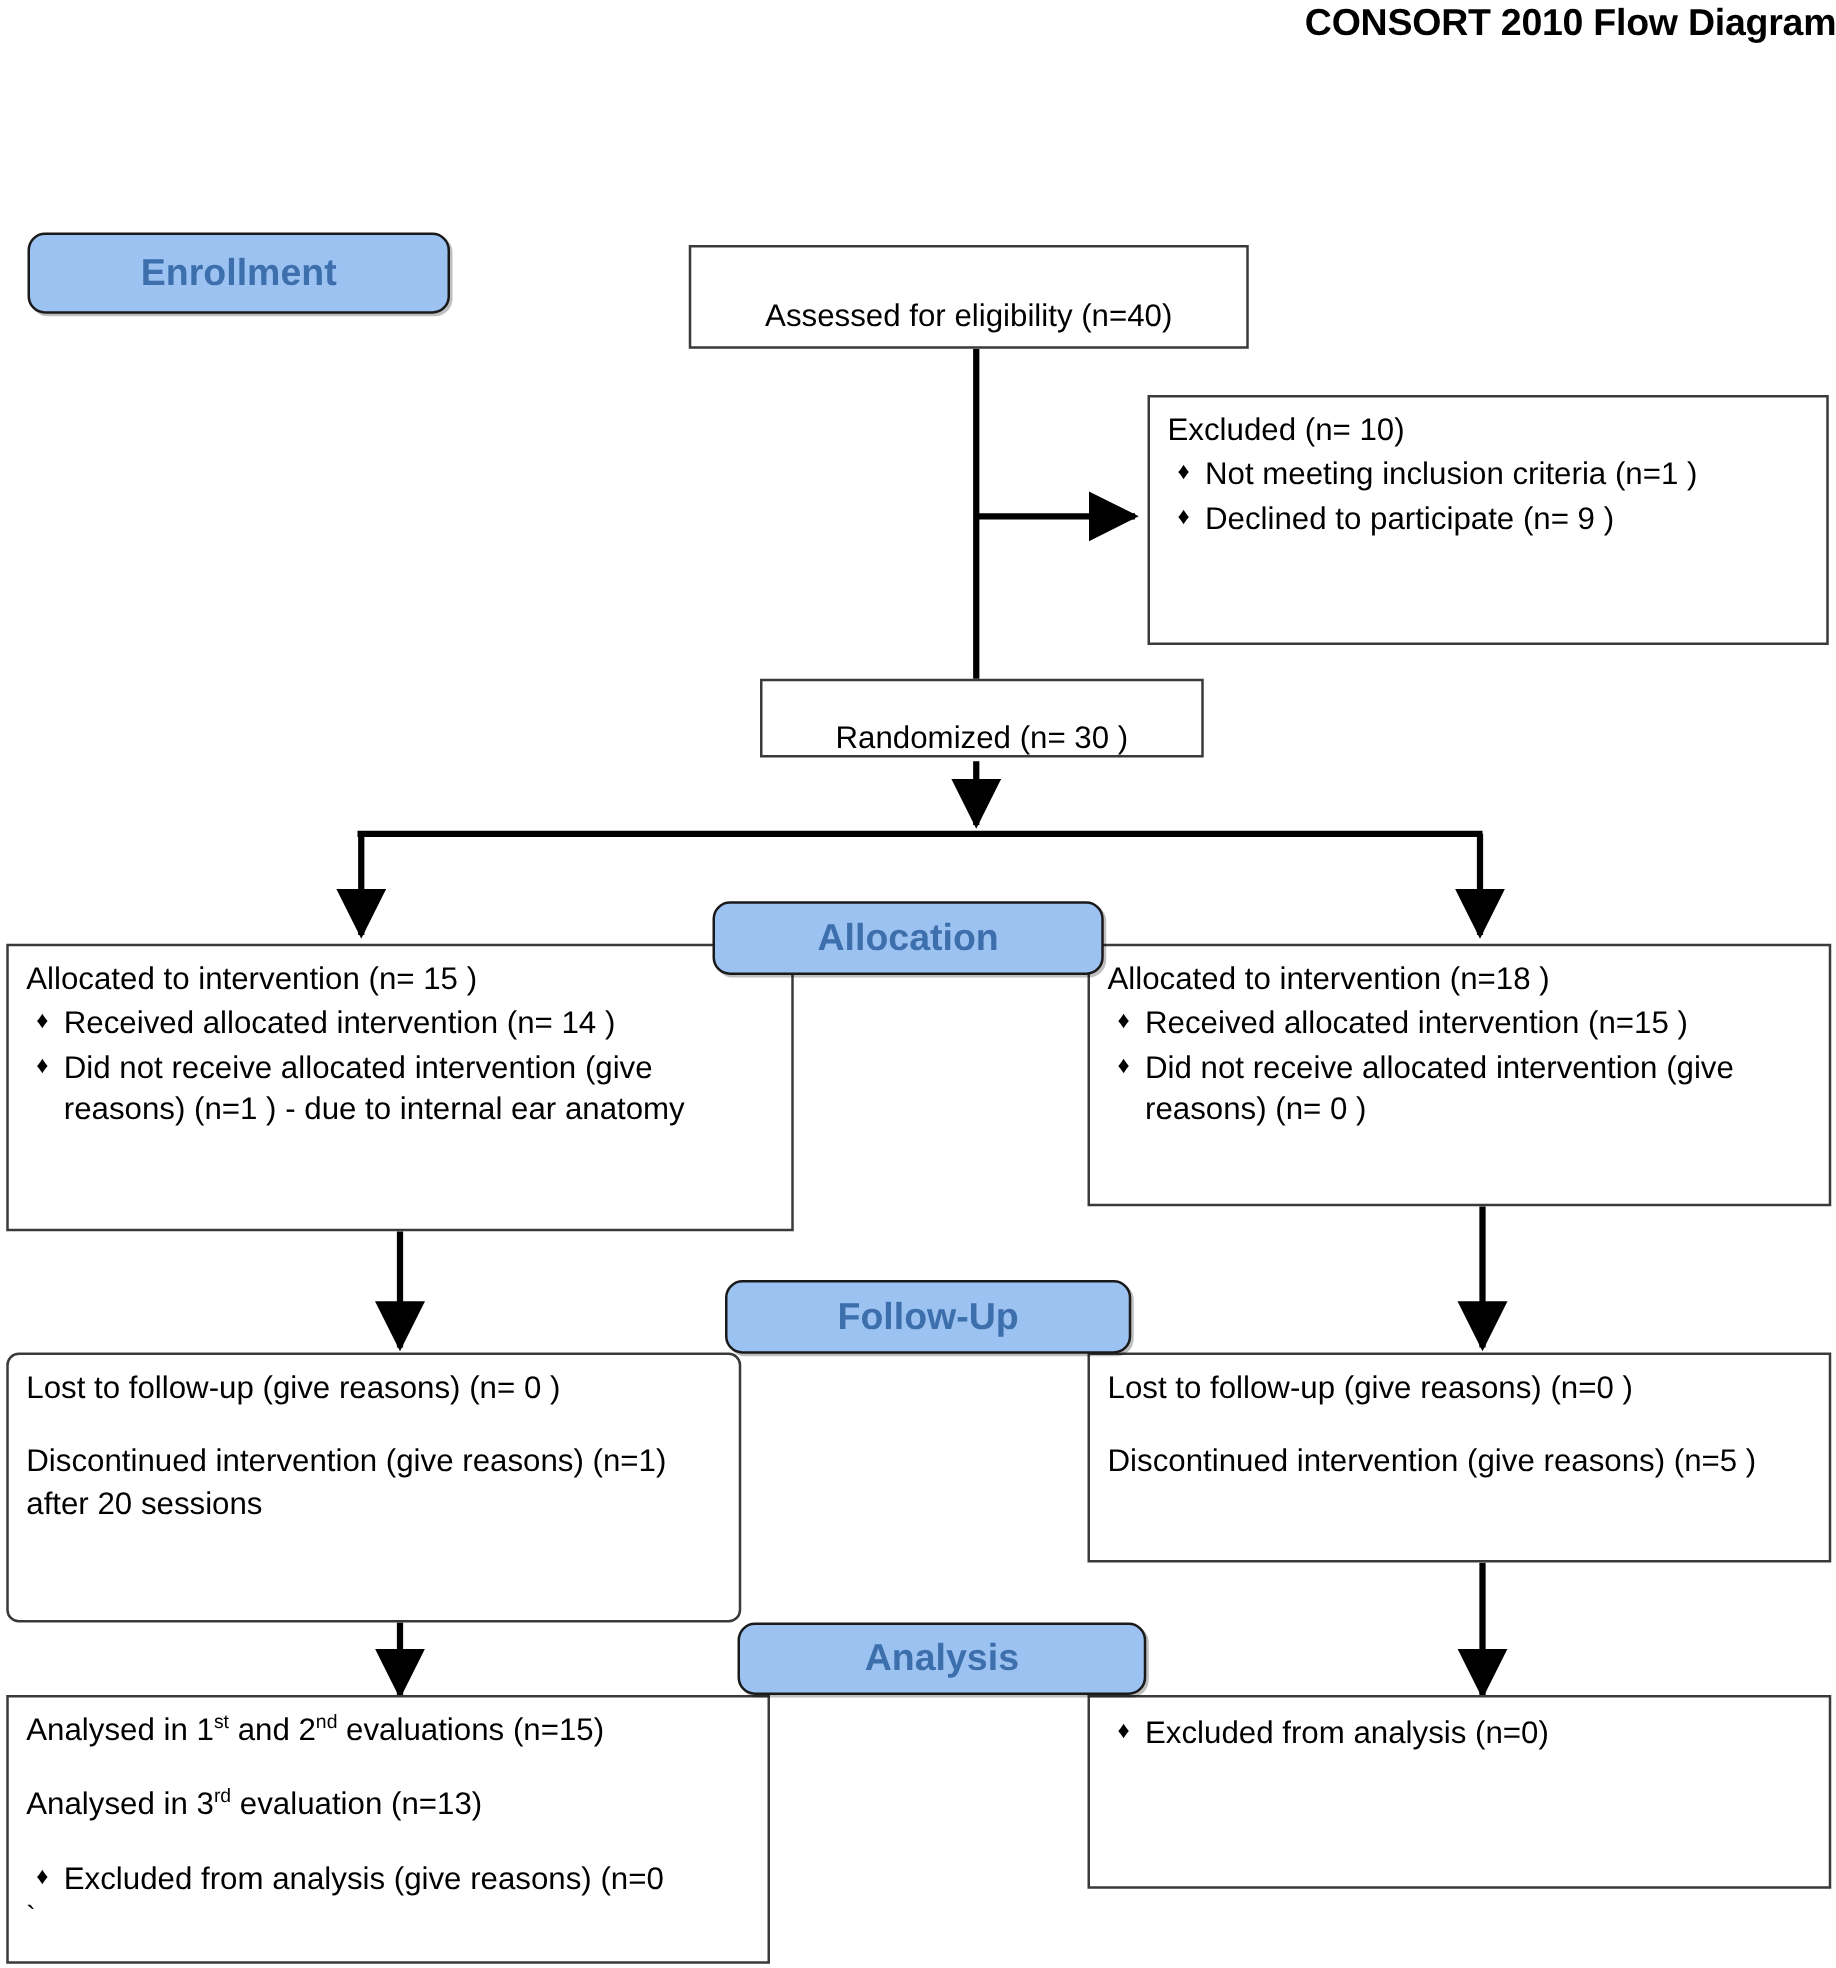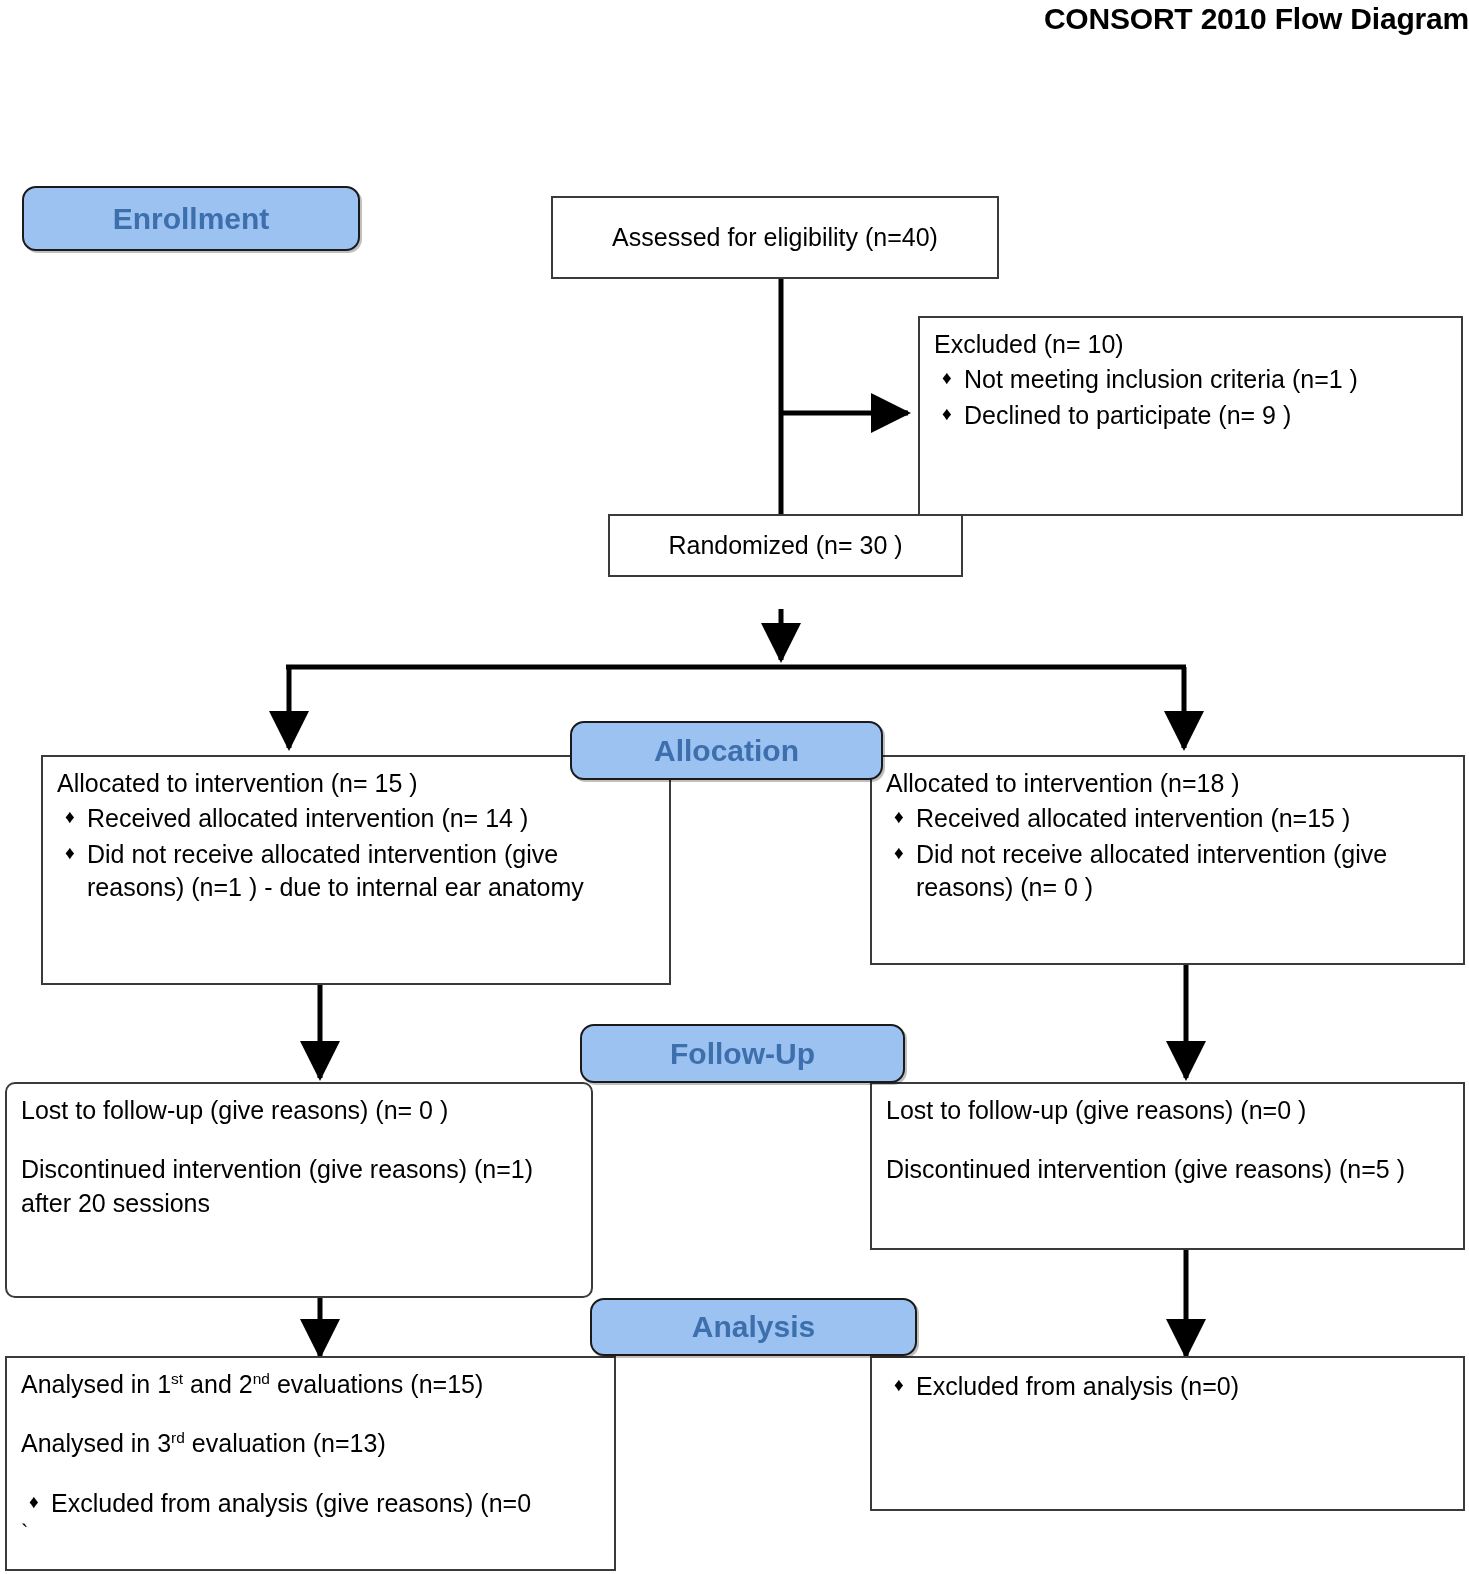--- a/index.html
+++ b/index.html
@@ -61,21 +61,21 @@
   .box .inner{
     padding:10px 14px 0 14px;
     font-size:25px;
     line-height:1.33;
   }
   .box.centered .inner{
     display:flex;
     align-items:center;
     justify-content:center;
     height:100%;
-    padding:0;
+    padding:16px;
   }
   .lead{ margin:0 0 2px 0; }
   .para{ margin:0 0 26px 0; }
   ul.bullets{
     list-style:none;
     margin:0;
     padding:0;
   }
   ul.bullets li{
     position:relative;
@@ -159,27 +159,27 @@
           <span>Not meeting inclusion criteria (n=1 )</span>
         </li>
         <li>
           <span class="dia">♦</span>
           <span>Declined to participate (n= 9 )</span>
         </li>
       </ul>
     </div>
   </div>
 
-  <div class="box centered" style="left:608px; top:514px; width:355px; height:63px;">
+  <div class="box centered" style="left:608px; top:543px; width:355px; height:63px;">
     <div class="inner">
       <span>Randomized (n= 30 )</span>
     </div>
   </div>
 
-  <div class="box" style="left:5px; top:755px; width:630px; height:230px;margin-left:36px;">
+  <div class="box" style="left:5px; top:755px; width:630px; height:230px;">
     <div class="inner">
       <p class="lead">Allocated to intervention (n= 15 )</p>
       <ul class="bullets">
         <li>
           <span class="dia">♦</span>
           <span>Received allocated intervention (n= 14  )</span>
         </li>
         <li>
           <span class="dia">♦</span>
           <span>Did not receive allocated intervention (give reasons) (n=1  ) - due to internal ear anatomy</span>

